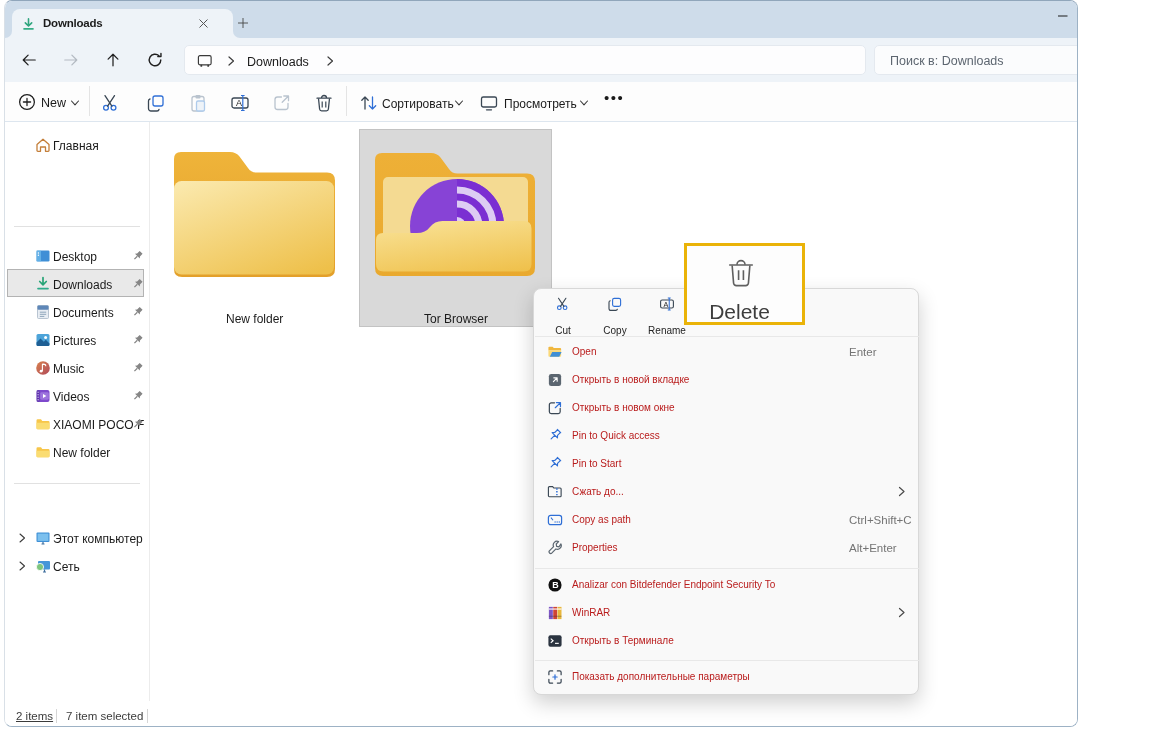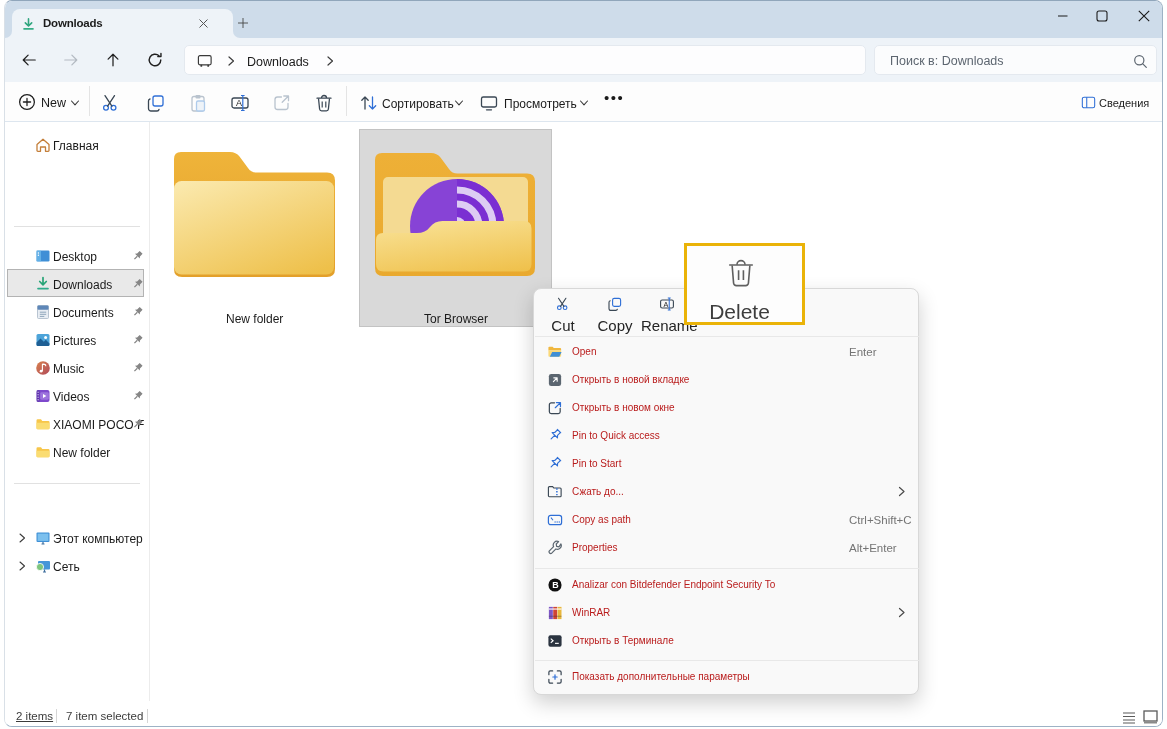--- a/index.html
+++ b/index.html
@@ -1,19 +1,19 @@
 <!DOCTYPE html>
 <html><head>
 <meta charset="utf-8">
 <style>
   * { margin:0; padding:0; box-sizing:border-box; }
   html,body { width:1167px; height:729px; background:#fff; font-family:"Liberation Sans", sans-serif; overflow:hidden; }
   .abs { position:absolute; }
   #win {
-    position:absolute; left:4px; top:0; width:1159px; height:727px;
+    position:absolute; left:4px; top:0; width:1074px; height:727px;
     border-radius:8px; overflow:hidden; background:#fff; border-top:1px solid #90a6bb; border-right:1px solid #9db2c5; border-bottom:1px solid #9db2c5; border-left:1px solid #d9e0e7;
   }
   #titlebar { position:absolute; left:0; top:0; width:100%; height:37px; background:#cedcea; }
   #tab {
     position:absolute; left:7px; top:8px; width:221px; height:29px;
     background:#eef3f8; border-radius:8px 8px 0 0;
   }
   #tab .tname { position:absolute; left:31px; top:8px; font-size:11.5px; font-weight:bold; letter-spacing:-0.2px; color:#1b1b1b; }
   #navbar { position:absolute; left:0; top:37px; width:100%; height:44px; background:#eef3f8; }
   #toolbar { position:absolute; left:0; top:81px; width:100%; height:40px; background:#fdfdfd; border-bottom:1px solid #dde6ef; }
@@ -35,21 +35,21 @@
   
   #menu {
     position:absolute; left:533px; top:288px; width:386px; height:407px;
     background:#f9f9f9; border:1px solid #d8d8d8; border-radius:8px;
     box-shadow:0 8px 20px rgba(0,0,0,0.19);
   }
   #menu .hdr { position:absolute; left:0; top:0; width:100%; height:47px; }
   #menu .hitem { position:absolute; top:5px; width:52px; text-align:center; }
   #menu .hitem svg { display:inline-block; }
   #menu .hitem .hlabel { }
-  #menu .hitem .hlabel { font-size:15px; color:#242424; margin-top:1px; }
+  #menu .hitem .hlabel { font-size:10px; color:#242424; margin-top:9px; }
   #menu .row { position:absolute; left:4px; width:378px; height:28px; }
   #menu .row .micon { position:absolute; left:9px; top:6px; width:16px; height:16px; }
   #menu .row .mtext { position:absolute; left:34px; top:7.5px; font-size:10px; color:#b91c1c; white-space:nowrap; }
   #menu .row .mshort { position:absolute; left:311px; top:8px; font-size:11.5px; color:#747474; white-space:nowrap; }
   #menu .msep { position:absolute; left:1px; width:384px; height:1px; background:#e8e8e8; }
   
   #greenbox {
     position:absolute; left:684px; top:243px; width:121px; height:82px;
     background:#fdfdfd; border:3px solid #eab308;
   }

